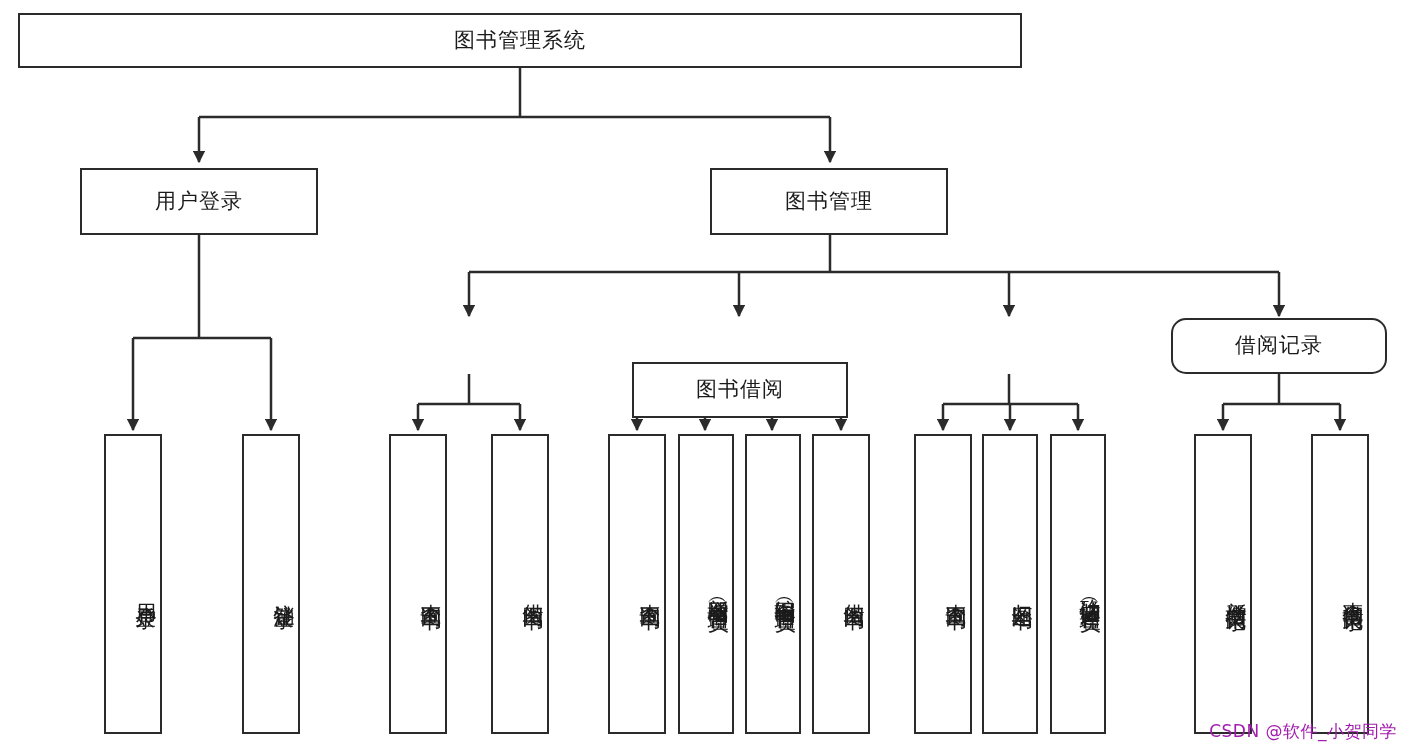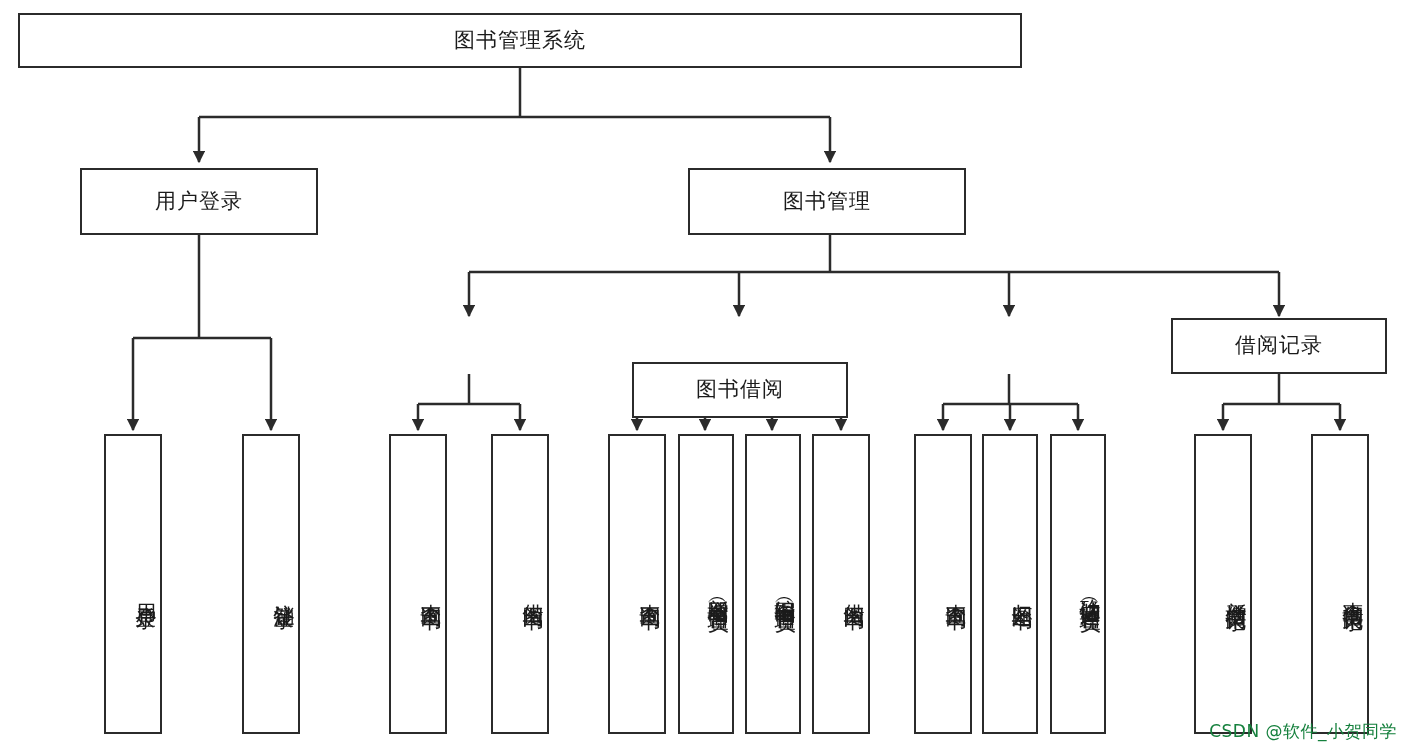--- a/index.html
+++ b/index.html
@@ -58,21 +58,21 @@
     text-align: start;
   }
   .node-label {
     display: block;
   }
   #watermark {
     position: absolute;
     right: 8px;
     bottom: 4px;
     font-size: 17px;
-    color: #15803d;
+    color: #a21caf;
     letter-spacing: 0.5px;
     white-space: nowrap;
     font-family: "DejaVu Sans", "Liberation Sans", sans-serif;
   }
 </style>
 </head>
 <body>
 
 <div id="diagram-root">
 
@@ -126,28 +126,28 @@
     </g>
   </svg>
 
   <div class="node horiz" style="left:18px; top:13px; width:1004px; height:55px;">
     <span class="node-label">图书管理系统</span>
   </div>
 
   <div class="node horiz" style="left:80px; top:168px; width:238px; height:67px;">
     <span class="node-label">用户登录</span>
   </div>
-  <div class="node horiz" style="left:688px; top:168px; width:278px; height:67px;">
+  <div class="node horiz" style="left:710px; top:168px; width:238px; height:67px;">
     <span class="node-label">图书管理</span>
   </div>
 
   <div class="node horiz" style="left:632px; top:318px; width:216px; height:56px;margin-top:44px;">
     <span class="node-label">图书借阅</span>
   </div>
-  <div class="node horiz" style="left:1171px; top:318px; width:216px; height:56px;">
+  <div class="node horiz" style="left:1171px; top:318px; width:216px; height:56px;border-radius:15px;">
     <span class="node-label">借阅记录</span>
   </div>
 
   <div class="node vert" style="left:104px; top:434px; width:58px; height:300px;">
     <span class="node-label">用户登录</span>
   </div>
   <div class="node vert" style="left:242px; top:434px; width:58px; height:300px;">
     <span class="node-label">注销登录</span>
   </div>
 

